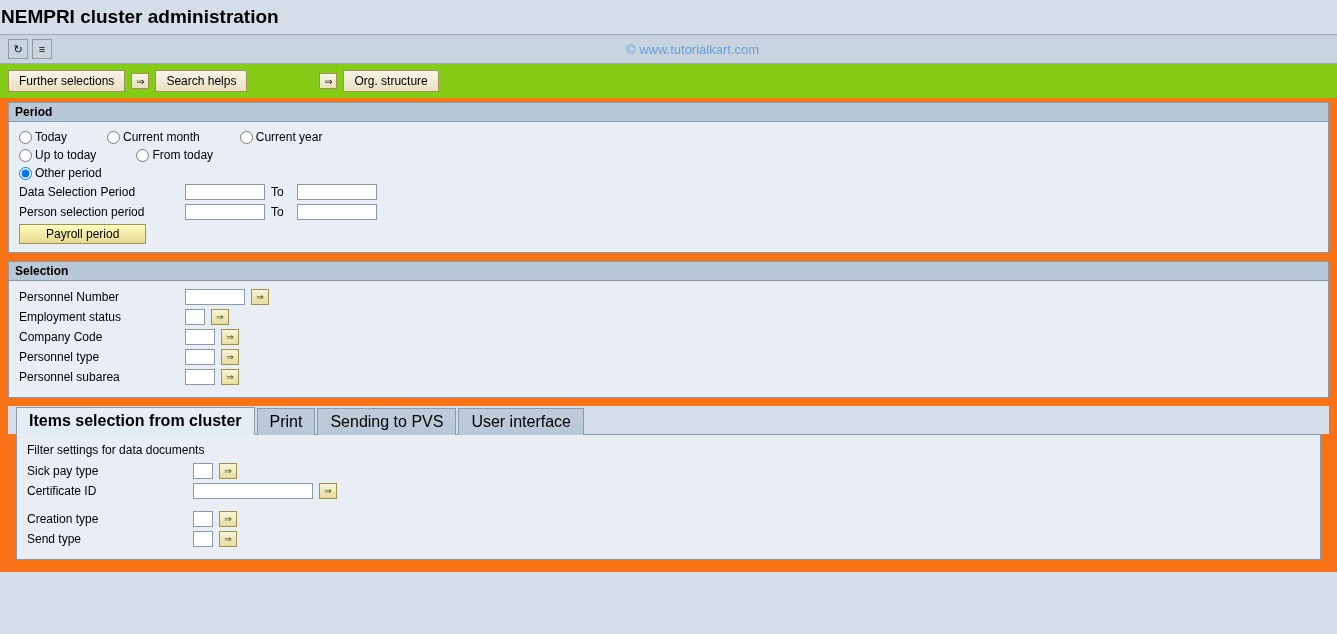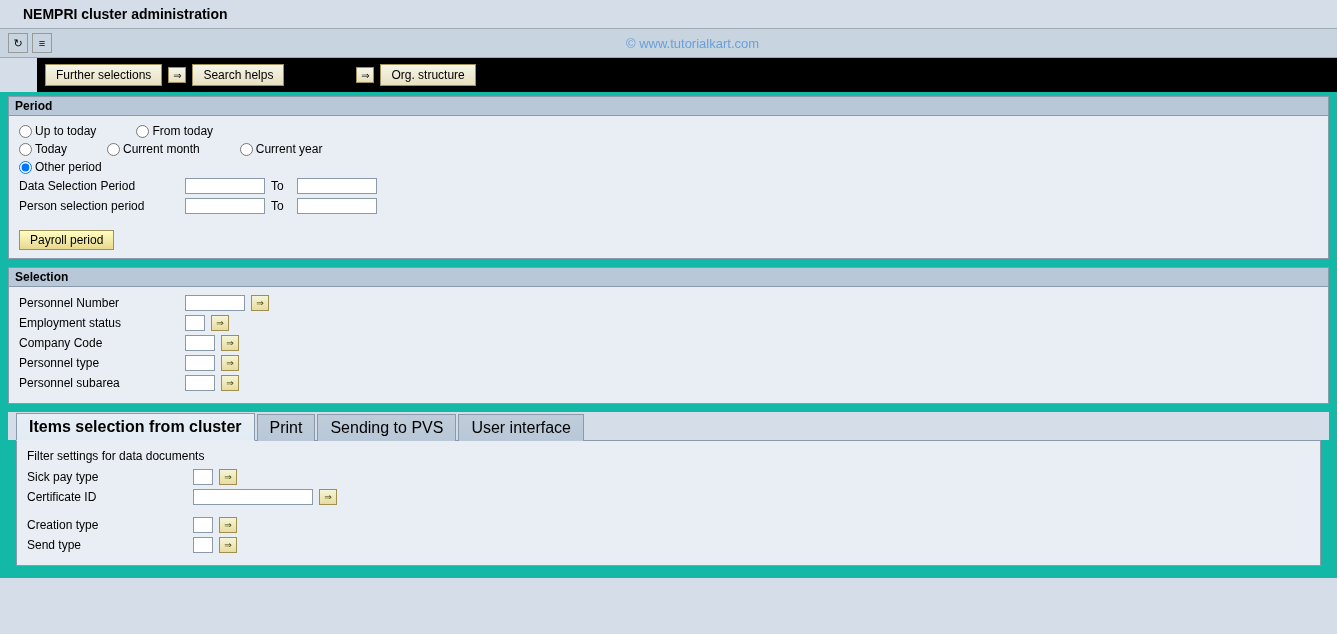--- a/index.html
+++ b/index.html
@@ -6,23 +6,23 @@
     body {
       font-family: Arial, sans-serif;
       font-size: 12px;
       background-color: #d4dde8;
       color: #000;
     }
 
     
     .title-bar {
       background-color: #d4dde8;
-      padding: 6px 23px;
+      padding: 6px 1px;
       font-weight: bold;
-      font-size: 14px;
+      font-size: 19px;
       border-bottom: 1px solid #a0aab5;
     }
 
     
     .toolbar {
       background-color: #c8d4e0;
       padding: 4px 8px;
       display: flex;
       align-items: center;
       gap: 4px;
@@ -41,26 +41,25 @@
     }
     .watermark {
       flex: 1;
       text-align: center;
       color: #6a9fd8;
       font-size: 13px;
     }
 
     
     .button-row {
-      background-color: #000000;
+      background-color: #84cc16;
       padding: 6px 8px;
       display: flex;
       align-items: center;
       gap: 6px;
-      margin-left: 37px;
     }
     .sap-button {
       background: linear-gradient(to bottom, #f5f5e8, #e8e0c0);
       border: 1px solid #a0905a;
       padding: 3px 10px;
       cursor: pointer;
       font-size: 12px;
       display: inline-flex;
       align-items: center;
       gap: 4px;
@@ -74,21 +73,21 @@
       display: inline-flex;
       align-items: center;
       justify-content: center;
       cursor: pointer;
       font-size: 10px;
     }
 
     
     .main-content {
       padding: 4px 8px;
-      background-color: #14b8a6;
+      background-color: #f97316;
     }
 
     
     .section-panel {
       border: 1px solid #8a9aaa;
       background-color: #e8eef4;
       margin-bottom: 8px;
     }
     .section-title {
       background-color: #b8c8d8;
@@ -135,24 +134,24 @@
       font-size: 11px;
       padding: 0 2px;
     }
     .form-input-md { width: 80px; }
     .to-label { font-size: 12px; min-width: 20px; }
 
     
     .payroll-btn {
       background: linear-gradient(to bottom, #ffffc0, #e8d890);
       border: 1px solid #a0905a;
-      padding: 2px 10px;
-      cursor: pointer;
-      font-size: 12px;
-      margin-top: 12px;
+      padding: 2px 26px;
+      cursor: pointer;
+      font-size: 12px;
+      margin-top: 0;
     }
 
     
     .icon-arrow-btn {
       width: 18px;
       height: 16px;
       background: linear-gradient(to bottom, #f5f5d8, #e8dca0);
       border: 1px solid #a09050;
       display: inline-flex;
       align-items: center;
@@ -228,41 +227,41 @@
 </div>
 
 <div class="main-content">
 
   <div class="section-panel">
     <div class="section-title">Period</div>
     <div class="section-body">
 
       <div class="radio-row">
         <div class="radio-item">
+          <input type="radio" name="period" id="today" style="">
+          <label for="today">Today</label>
+        </div>
+        <div class="radio-item">
+          <input type="radio" name="period" id="currentMonth" style="">
+          <label for="currentMonth">Current month</label>
+        </div>
+        <div class="radio-item">
+          <input type="radio" name="period" id="currentYear" style="">
+          <label for="currentYear">Current year</label>
+        </div>
+      </div>
+
+      <div class="radio-row">
+        <div class="radio-item">
           <input type="radio" name="period" id="upToToday" style="">
           <label for="upToToday">Up to today</label>
         </div>
         <div class="radio-item">
           <input type="radio" name="period" id="fromToday" style="">
           <label for="fromToday">From today</label>
-        </div>
-      </div>
-
-      <div class="radio-row">
-        <div class="radio-item">
-          <input type="radio" name="period" id="today" style="">
-          <label for="today">Today</label>
-        </div>
-        <div class="radio-item">
-          <input type="radio" name="period" id="currentMonth" style="">
-          <label for="currentMonth">Current month</label>
-        </div>
-        <div class="radio-item">
-          <input type="radio" name="period" id="currentYear" style="">
-          <label for="currentYear">Current year</label>
         </div>
       </div>
 
       <div class="radio-row">
         <div class="radio-item">
           <input type="radio" name="period" id="otherPeriod" checked="" style="">
           <label for="otherPeriod">Other period</label>
         </div>
       </div>
 

